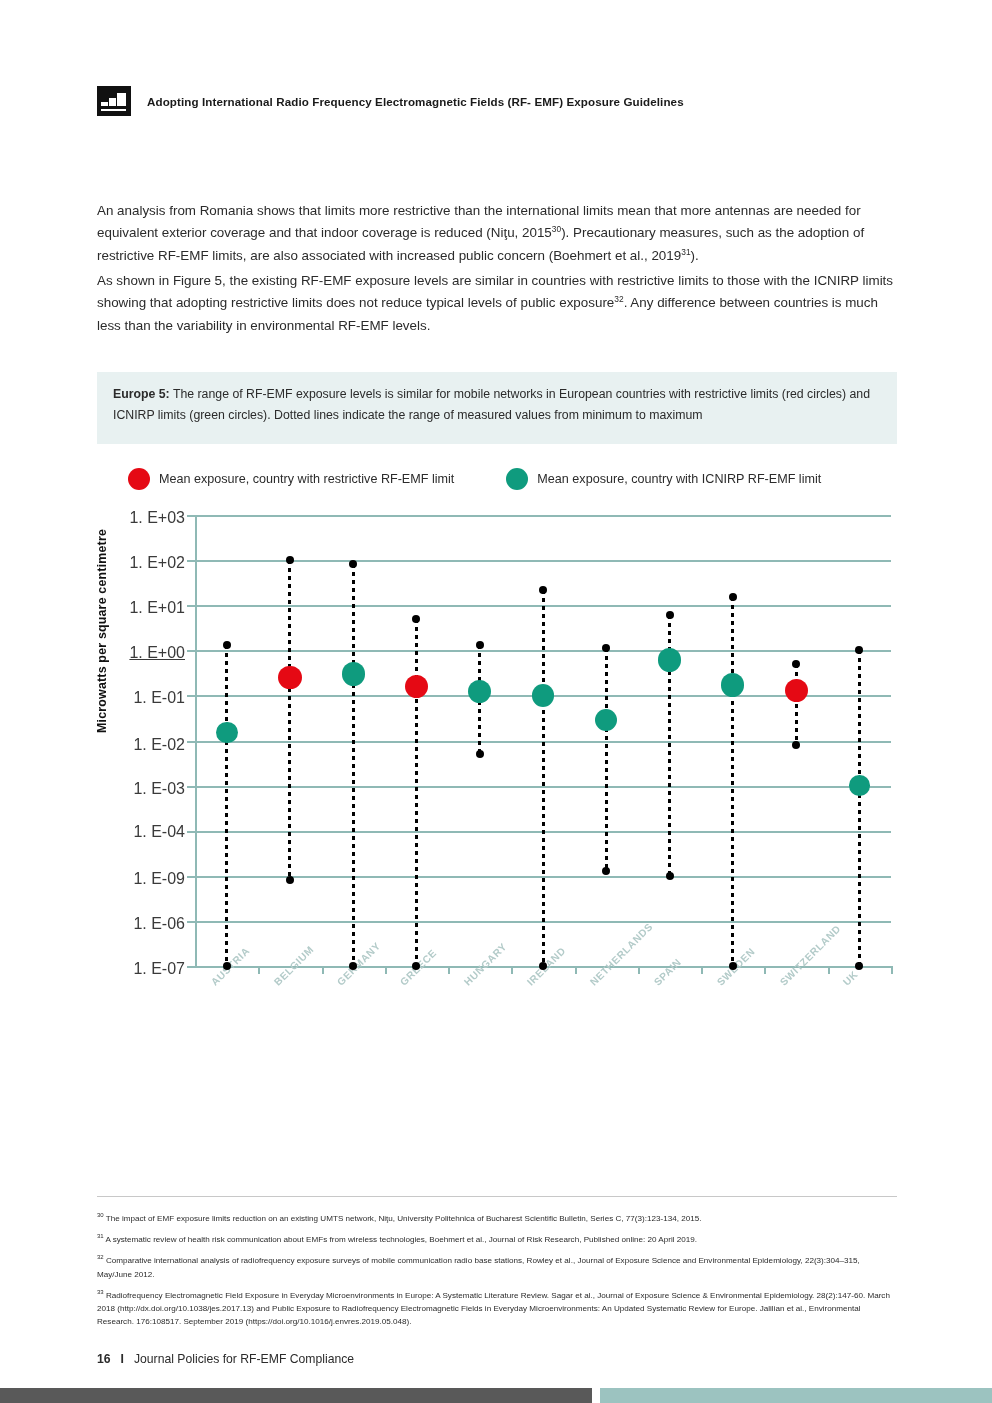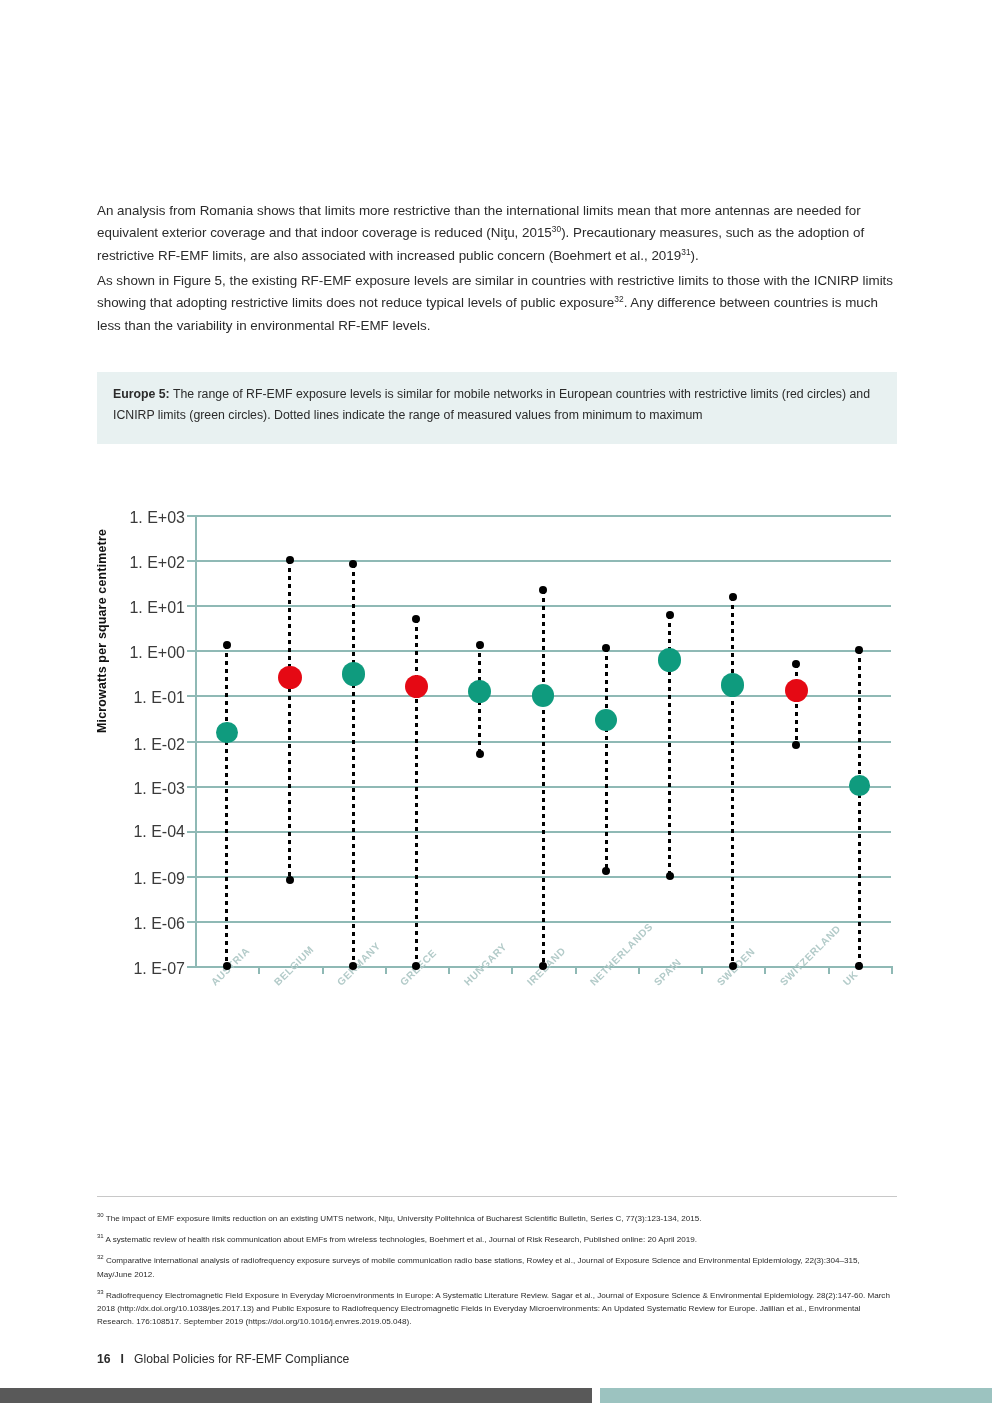--- a/index.html
+++ b/index.html
@@ -76,52 +76,72 @@
   .footer .pg{font-weight:bold;text-align:center;}
   .footer .sep{font-weight:bold;}
   .botbar-dark{position:absolute;left:0;top:1388px;width:592px;height:15px;background:#595959;}
   .botbar-teal{position:absolute;left:600px;top:1388px;width:392px;height:15px;background:#9cc3c0;}
 </style>
 </head>
 <body>
 
 <div class="page">
 
+  <div class="hdr">
+    <div class="hdr-logo">
+      <span class="bar b1"></span>
+        <span class="bar b2"></span>
+        <span class="bar b3"></span>
+        <span class="bar b4"></span>
+    </div>
+    <div class="hdr-title">Adopting International Radio Frequency Electromagnetic Fields (RF- EMF) Exposure Guidelines</div>
+  </div>
 
   <div class="para p1">
     <span>An analysis from Romania shows that limits more restrictive than the international limits mean that more antennas are needed for equivalent exterior coverage and that indoor coverage is reduced (Niţu, 2015</span><sup>30</sup><span>). Precautionary measures, such as the adoption of restrictive RF-EMF limits, are also associated with increased public concern (Boehmert et al., 2019</span><sup>31</sup><span>).</span>
   </div>
 
   <div class="para p2">
     <span>As shown in Figure 5, the existing RF-EMF exposure levels are similar in countries with restrictive limits to those with the ICNIRP limits showing that adopting restrictive limits does not reduce typical levels of public exposure</span><sup>32</sup><span>. Any difference between countries is much less than the variability in environmental RF-EMF levels.</span>
   </div>
 
   <div class="figbox">
     <div class="figbox-inner">
       <b>Europe 5:</b><span> The range of RF-EMF exposure levels is similar for mobile networks in European countries with restrictive limits (red circles) and ICNIRP limits (green circles). Dotted lines indicate the range of measured values from minimum to maximum</span>
     </div>
   </div>
 
+  <div class="legend">
+    <div class="lg-item">
+      <span class="dot dot-red"></span>
+      <span>Mean exposure, country with restrictive RF-EMF limit</span>
+    </div>
+    <span class="lg-gap"></span>
+    <div class="lg-item">
+      <span class="dot dot-green"></span>
+      <span>Mean exposure, country with ICNIRP RF-EMF limit</span>
+    </div>
+  </div>
 
   <div class="chart">
     <div class="ylabel">Microwatts per square centimetre</div>
     <div class="plot" id="plot">
       <div class="yaxis"></div>
     <div class="gridline" style="top: 0px;"></div>
         <div class="ytick" style="top: 0px;"></div>
         <div class="ytlabel" style="top: -6px;">1. E+03</div>
         <div class="gridline" style="top: 45.1px;"></div>
         <div class="ytick" style="top: 45.1px;"></div>
         <div class="ytlabel" style="top: 39.1px;">1. E+02</div>
         <div class="gridline" style="top: 90.2px;"></div>
         <div class="ytick" style="top: 90.2px;"></div>
         <div class="ytlabel" style="top: 84.2px;">1. E+01</div>
         <div class="gridline" style="top: 135.3px;"></div>
         <div class="ytick" style="top: 135.3px;"></div>
-        <div class="ytlabel" style="top: 129.3px;">1. E+00</div>
+        <div class="ytlabel" style="top: 129.3px; text-decoration: underline;">1. E+00</div>
         <div class="gridline" style="top: 180.4px;"></div>
         <div class="ytick" style="top: 180.4px;"></div>
         <div class="ytlabel" style="top: 174.4px;">1. E-01</div>
         <div class="gridline" style="top: 225.5px;"></div>
         <div class="ytick" style="top: 225.5px;"></div>
         <div class="ytlabel" style="top: 221px;">1. E-02</div>
         <div class="gridline" style="top: 270.6px;"></div>
         <div class="ytick" style="top: 270.6px;"></div>
         <div class="ytlabel" style="top: 264.6px;">1. E-03</div>
         <div class="gridline" style="top: 315.7px;"></div>
@@ -231,18 +251,18 @@
   <div class="footnotes" id="footnotes">
       <div class="fn"><sup>30</sup><span> The impact of EMF exposure limits reduction on an existing UMTS network, Niţu, University Politehnica of Bucharest Scientific Bulletin, Series C, 77(3):123-134, 2015.</span></div>
       <div class="fn"><sup>31</sup><span> A systematic review of health risk communication about EMFs from wireless technologies, Boehmert et al., Journal of Risk Research, Published online: 20 April 2019.</span></div>
       <div class="fn"><sup>32</sup><span> Comparative international analysis of radiofrequency exposure surveys of mobile communication radio base stations, Rowley et al., Journal of Exposure Science and Environmental Epidemiology, 22(3):304–315, May/June 2012.</span></div>
       <div class="fn"><sup>33</sup><span> Radiofrequency Electromagnetic Field Exposure in Everyday Microenvironments in Europe: A Systematic Literature Review. Sagar et al., Journal of Exposure Science &amp; Environmental Epidemiology. 28(2):147-60. March 2018 (http://dx.doi.org/10.1038/jes.2017.13) and Public Exposure to Radiofrequency Electromagnetic Fields in Everyday Microenvironments: An Updated Systematic Review for Europe. Jalilian et al., Environmental Research. 176:108517. September 2019 (https://doi.org/10.1016/j.envres.2019.05.048).</span></div>
     </div>
 
   <div class="footer">
     <span class="pg">16</span>
     <span class="sep">I</span>
-    <span>Global Policies for RF-EMF Compliance</span>
+    <span>Journal Policies for RF-EMF Compliance</span>
   </div>
   <div class="botbar-dark"></div>
   <div class="botbar-teal"></div>
 
 </div>
 
 </body></html>

